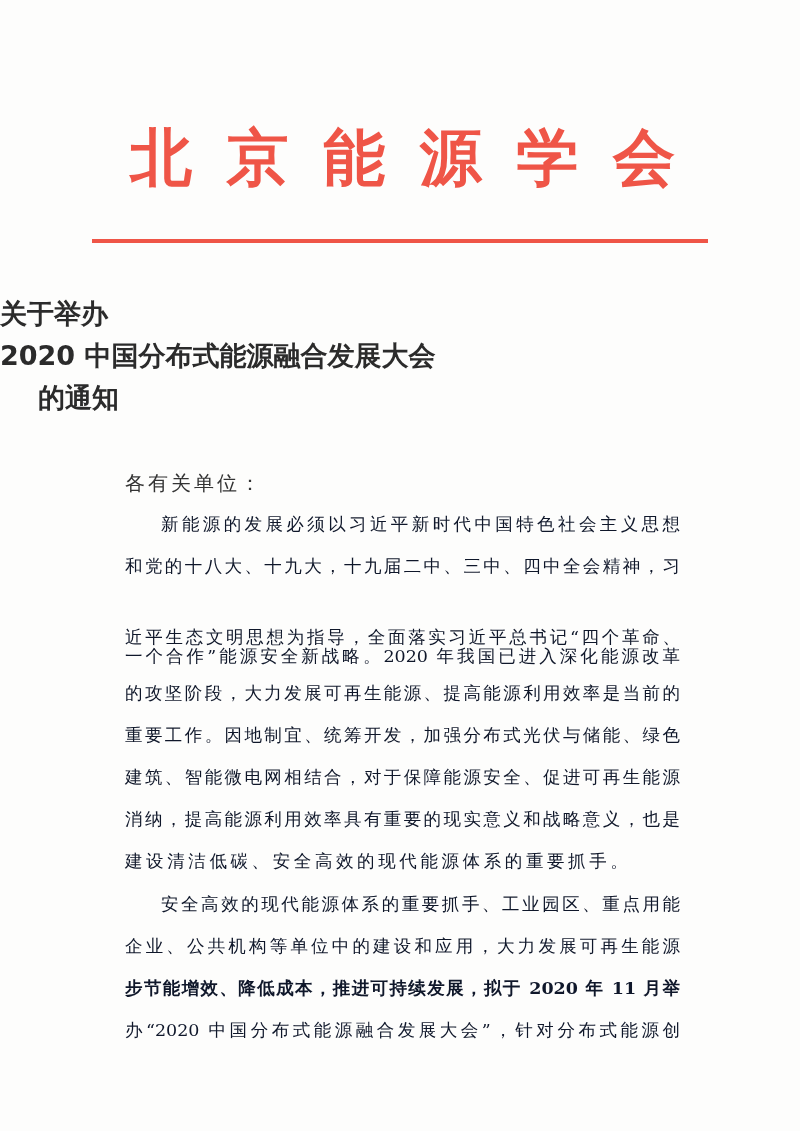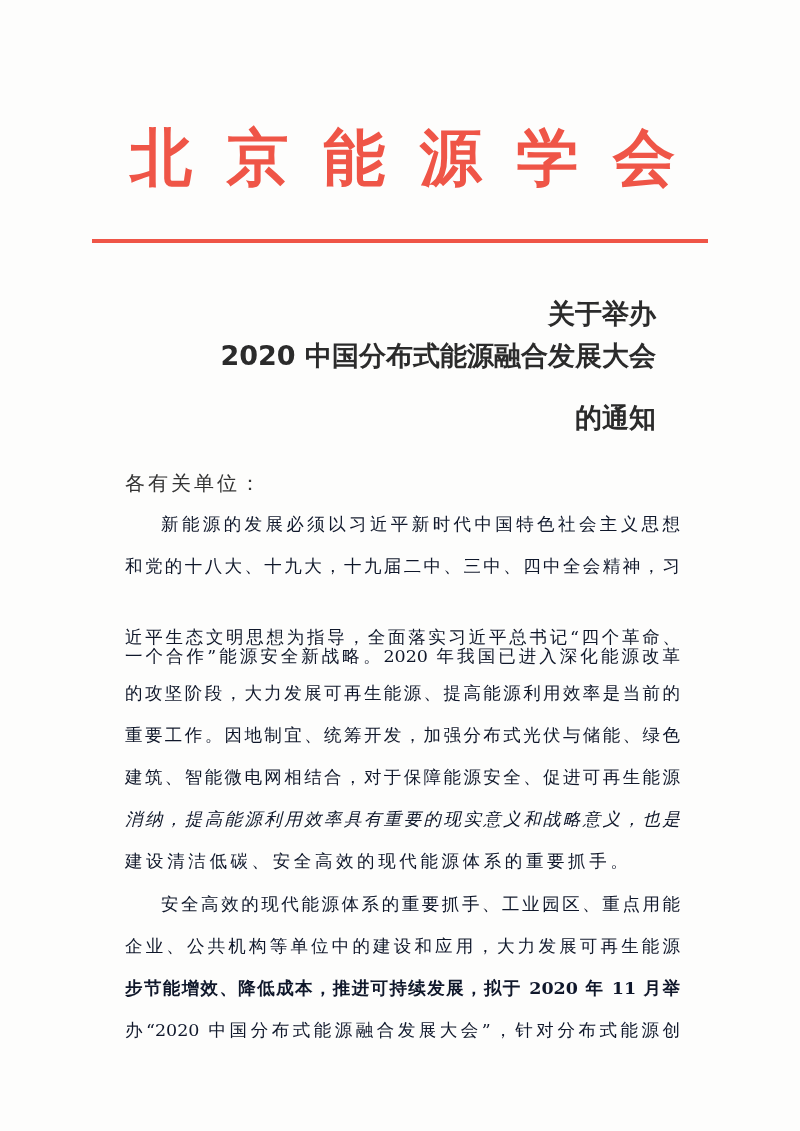--- a/index.html
+++ b/index.html
@@ -41,30 +41,30 @@
       left: 92px;
       top: 239px;
       width: 616px;
       height: 4px;
       background: #ef5547;
     }
     .doc-title {
       position: absolute;
       left: 0;
       width: 656px;
-      text-align: right;
+      text-align: left;
       font-family: "DejaVu Sans", "Liberation Sans", sans-serif;
       font-weight: bold;
       font-size: 27px;
       color: #2b2b2b;
       line-height: 1;
     }
     .t1 { top: 300px; }
     .t2 { top: 342px; }
-    .t3 { top: 404px; }
+    .t3 { top: 384px; padding-left: 38px; }
 
     .salutation {
       position: absolute;
       left: 125px;
       top: 470px;
       font-size: 20px;
       letter-spacing: 3px;
       color: #333;
     }
     .para-line {
@@ -108,21 +108,21 @@
 
   <div class="salutation">各有关单位：</div>
 
   <div class="para-line indent" style="top:512px;">新能源的发展必须以习近平新时代中国特色社会主义思想</div>
   <div class="para-line" style="top:554px;">和党的十八大、十九大，十九届二中、三中、四中全会精神，习</div>
   <div class="para-line" style="top:625px;">近平生态文明思想为指导，全面落实习近平总书记“四个革命、</div>
   <div class="para-line" style="top:644px;">一个合作”能源安全新战略。2020 年我国已进入深化能源改革</div>
   <div class="para-line" style="top:681px;">的攻坚阶段，大力发展可再生能源、提高能源利用效率是当前的</div>
   <div class="para-line" style="top:723px;">重要工作。因地制宜、统筹开发，加强分布式光伏与储能、绿色</div>
   <div class="para-line" style="top:765px;">建筑、智能微电网相结合，对于保障能源安全、促进可再生能源</div>
-  <div class="para-line" style="top:807px;font-style:italic;">消纳，提高能源利用效率具有重要的现实意义和战略意义，也是</div>
+  <div class="para-line" style="top:807px;">消纳，提高能源利用效率具有重要的现实意义和战略意义，也是</div>
   <div class="para-line last" style="top:849px;">建设清洁低碳、安全高效的现代能源体系的重要抓手。</div>
 
   <div class="para-line indent" style="top:892px;">安全高效的现代能源体系的重要抓手、工业园区、重点用能</div>
   <div class="para-line" style="top:934px;">企业、公共机构等单位中的建设和应用，大力发展可再生能源</div>
   <div class="para-line" style="top:976px;font-weight:bold;">步节能增效、降低成本，推进可持续发展，拟于 2020 年 11 月举</div>
   <div class="para-line" style="top:1018px;">办“2020 中国分布式能源融合发展大会”，针对分布式能源创</div>
 
 </div>
 
 </body></html>

